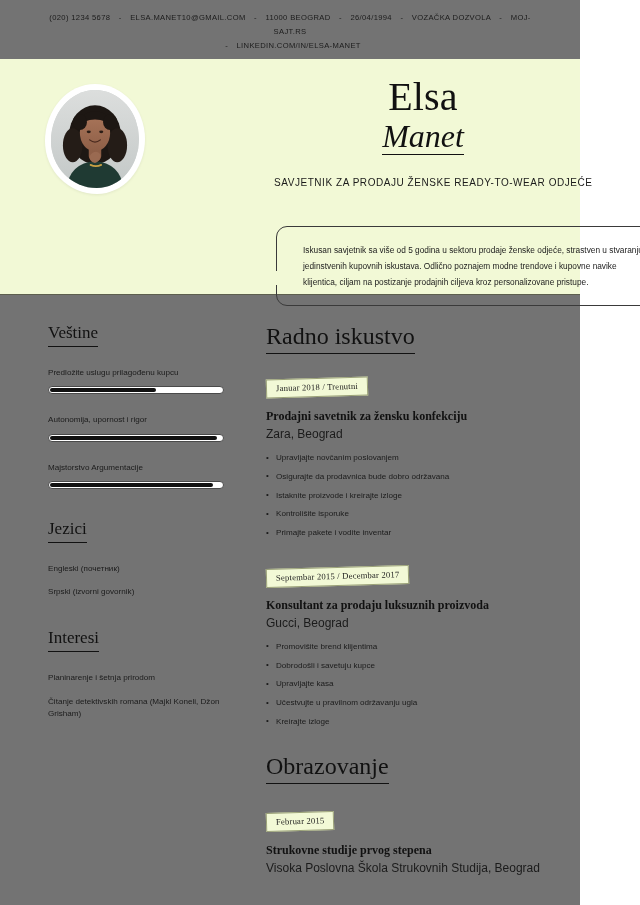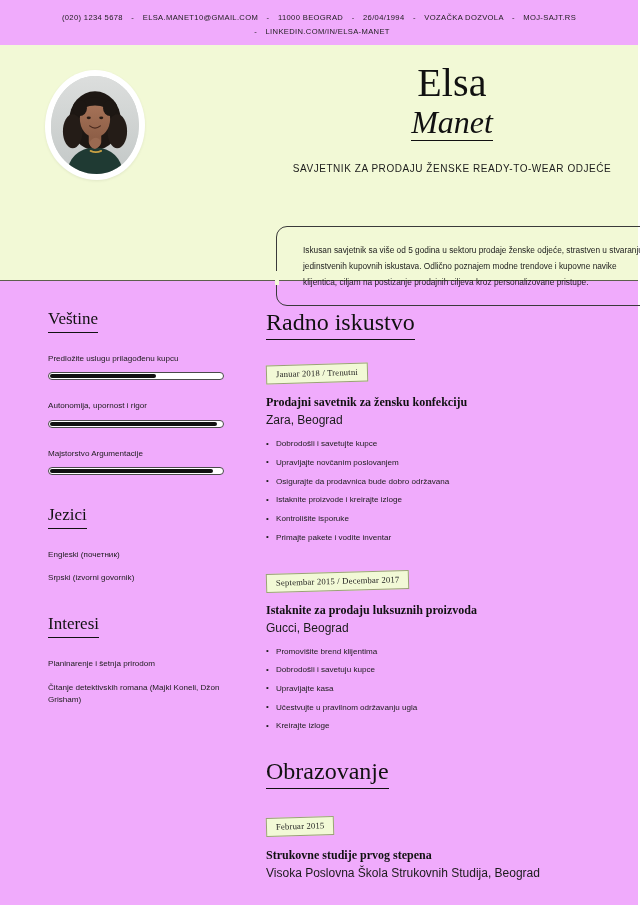--- a/index.html
+++ b/index.html
@@ -4,21 +4,21 @@
 <style>
   * { box-sizing: border-box; }
   html, body {
     margin: 0; padding: 0;
     width: 640px; height: 905px;
     background: #ffffff;
     font-family: "Liberation Sans", sans-serif;
     color: #1b1b1b;
     overflow: hidden;
   }
-  .page { position: relative; width: 638px; height: 905px; background: #f0abfc; }
+  .page { position: relative; width: 580px; height: 905px; background: #737373; }
 
   
   .contact-strip {
     padding: 11px 40px 6px 40px;
     text-align: center;
     font-size: 7.6px;
     letter-spacing: 0.35px;
     line-height: 1.85;
     color: #1b1b1b;
     text-transform: uppercase;
@@ -313,32 +313,31 @@
     <div class="col-right">
 
       <div>
         <div class="sec-head right">Radno iskustvo</div>
 
         <div class="entry">
           <div class="date-badge">Januar 2018 / Trenutni</div>
           <div class="entry-title">Prodajni savetnik za žensku konfekciju</div>
           <div class="entry-sub">Zara, Beograd</div>
           <ul class="duties">
-            <li>Dobrodošli i savetujte kupce</li>
             <li>Upravljajte novčanim poslovanjem</li>
             <li>Osigurajte da prodavnica bude dobro održavana</li>
             <li>Istaknite proizvode i kreirajte izloge</li>
             <li>Kontrolišite isporuke</li>
             <li>Primajte pakete i vodite inventar</li>
           </ul>
         </div>
 
         <div class="entry">
           <div class="date-badge">Septembar 2015 / Decembar 2017</div>
-          <div class="entry-title">Istaknite za prodaju luksuznih proizvoda</div>
+          <div class="entry-title">Konsultant za prodaju luksuznih proizvoda</div>
           <div class="entry-sub">Gucci, Beograd</div>
           <ul class="duties">
             <li>Promovišite brend klijentima</li>
             <li>Dobrodošli i savetuju kupce</li>
             <li>Upravljajte kasa</li>
             <li>Učestvujte u pravilnom održavanju ugla</li>
             <li>Kreirajte izloge</li>
           </ul>
         </div>
       </div>

